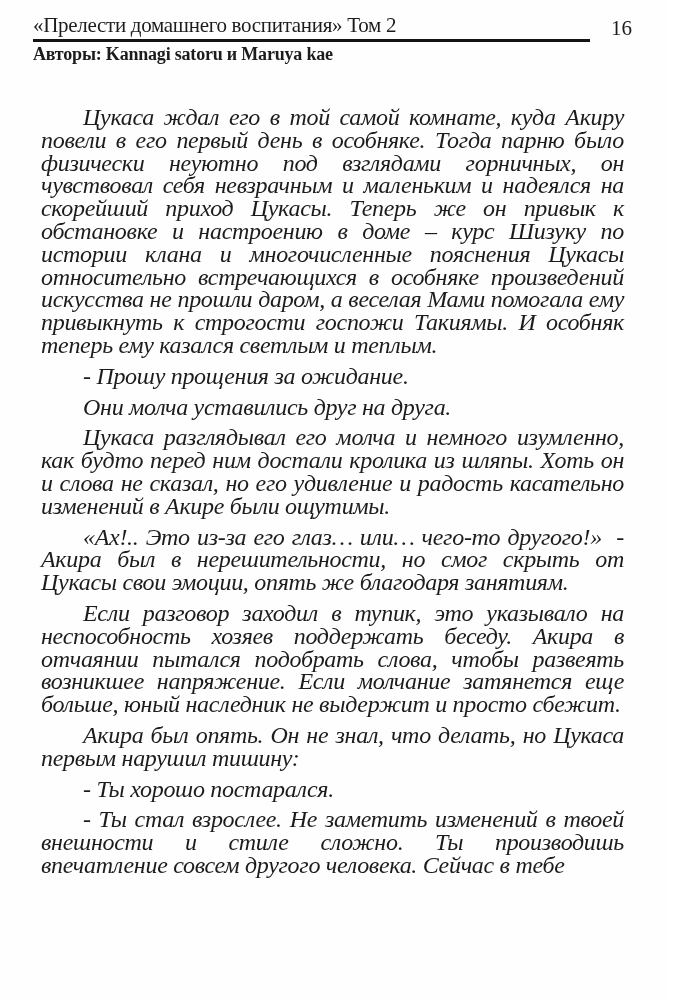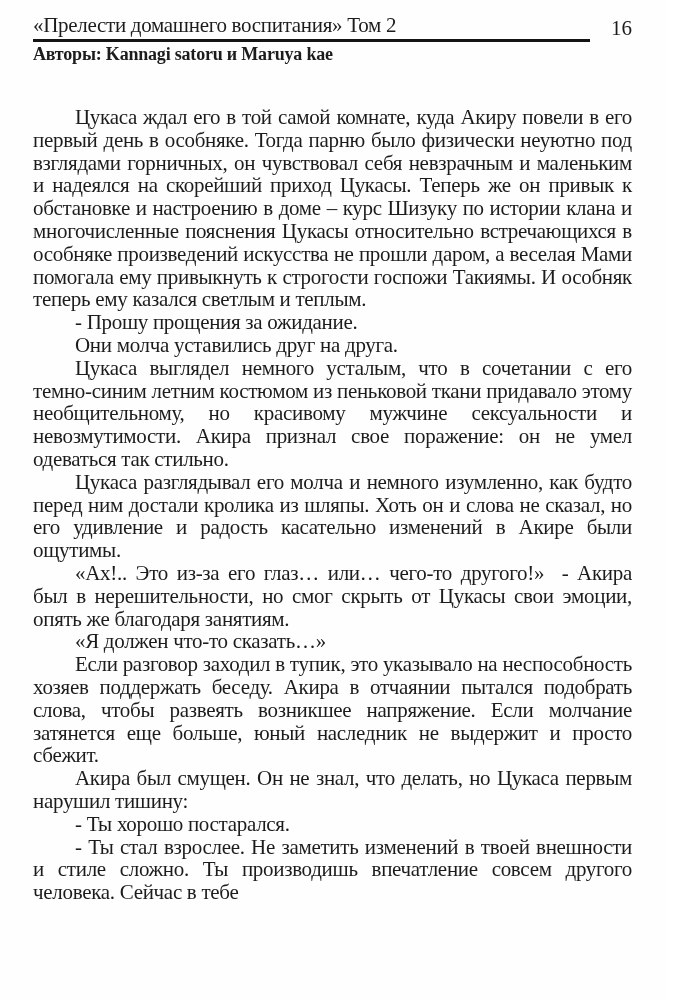--- a/index.html
+++ b/index.html
@@ -44,47 +44,46 @@
   .authors-line {
     font-size: 18px;
     font-weight: bold;
     letter-spacing: -0.2px;
     margin-top: 2px;
   }
   .content {
     margin-top: 41px;
   }
   .para {
-    margin: 0;
-    font-size: 21px;
+    margin: 8px;
+    font-size: 24px;
     line-height: 22.8px;
     letter-spacing: -0.3px;
     text-align: justify;
     text-indent: 42px;
     white-space: pre-wrap;
+    font-style: italic;
   }
 </style>
 </head>
 <body>
 
 <div class="page">
   <div class="header-row">
     <div class="title-wrap">
       <span class="doc-title">«Прелести домашнего воспитания» Том 2</span>
     </div>
     <span class="page-number">16</span>
   </div>
   <div class="authors-line">Авторы: Kannagi satoru и Maruya kae</div>
 
   <div class="content">
       <p class="para">Цукаса ждал его в той самой комнате, куда Акиру повели в его первый день в особняке. Тогда парню было физически неуютно под взглядами горничных, он чувствовал себя невзрачным и маленьким и надеялся на скорейший приход Цукасы. Теперь же он привык к обстановке и настроению в доме – курс Шизуку по истории клана и многочисленные пояснения Цукасы относительно встречающихся в особняке произведений искусства не прошли даром, а веселая Мами помогала ему привыкнуть к строгости госпожи Такиямы. И особняк теперь ему казался светлым и теплым.</p>
       <p class="para">- Прошу прощения за ожидание.</p>
       <p class="para">Они молча уставились друг на друга.</p>
-      <p class="para">Цукаса выглядел немного усталым, что в сочетании с его темно-синим летним костюмом из пеньковой ткани придавало этому необщительному, но красивому мужчине сексуальности и невозмутимости. Акира признал свое поражение: он не умел одеваться так стильно.</p>
       <p class="para">Цукаса разглядывал его молча и немного изумленно, как будто перед ним достали кролика из шляпы. Хоть он и слова не сказал, но его удивление и радость касательно изменений в Акире были ощутимы.</p>
       <p class="para">«Ах!.. Это из-за его глаз… или… чего-то другого!»  - Акира был в нерешительности, но смог скрыть от Цукасы свои эмоции, опять же благодаря занятиям.</p>
-      <p class="para">«Я должен что-то сказать…»</p>
       <p class="para">Если разговор заходил в тупик, это указывало на неспособность хозяев поддержать беседу. Акира в отчаянии пытался подобрать слова, чтобы развеять возникшее напряжение. Если молчание затянется еще больше, юный наследник не выдержит и просто сбежит.</p>
-      <p class="para">Акира был смущен. Он не знал, что делать, но Цукаса первым нарушил тишину:</p>
+      <p class="para">Акира был опять. Он не знал, что делать, но Цукаса первым нарушил тишину:</p>
       <p class="para">- Ты хорошо постарался.</p>
       <p class="para">- Ты стал взрослее. Не заметить изменений в твоей внешности и стиле сложно. Ты производишь впечатление совсем другого человека. Сейчас в тебе</p>
     </div>
 </div>
 
 </body></html>

